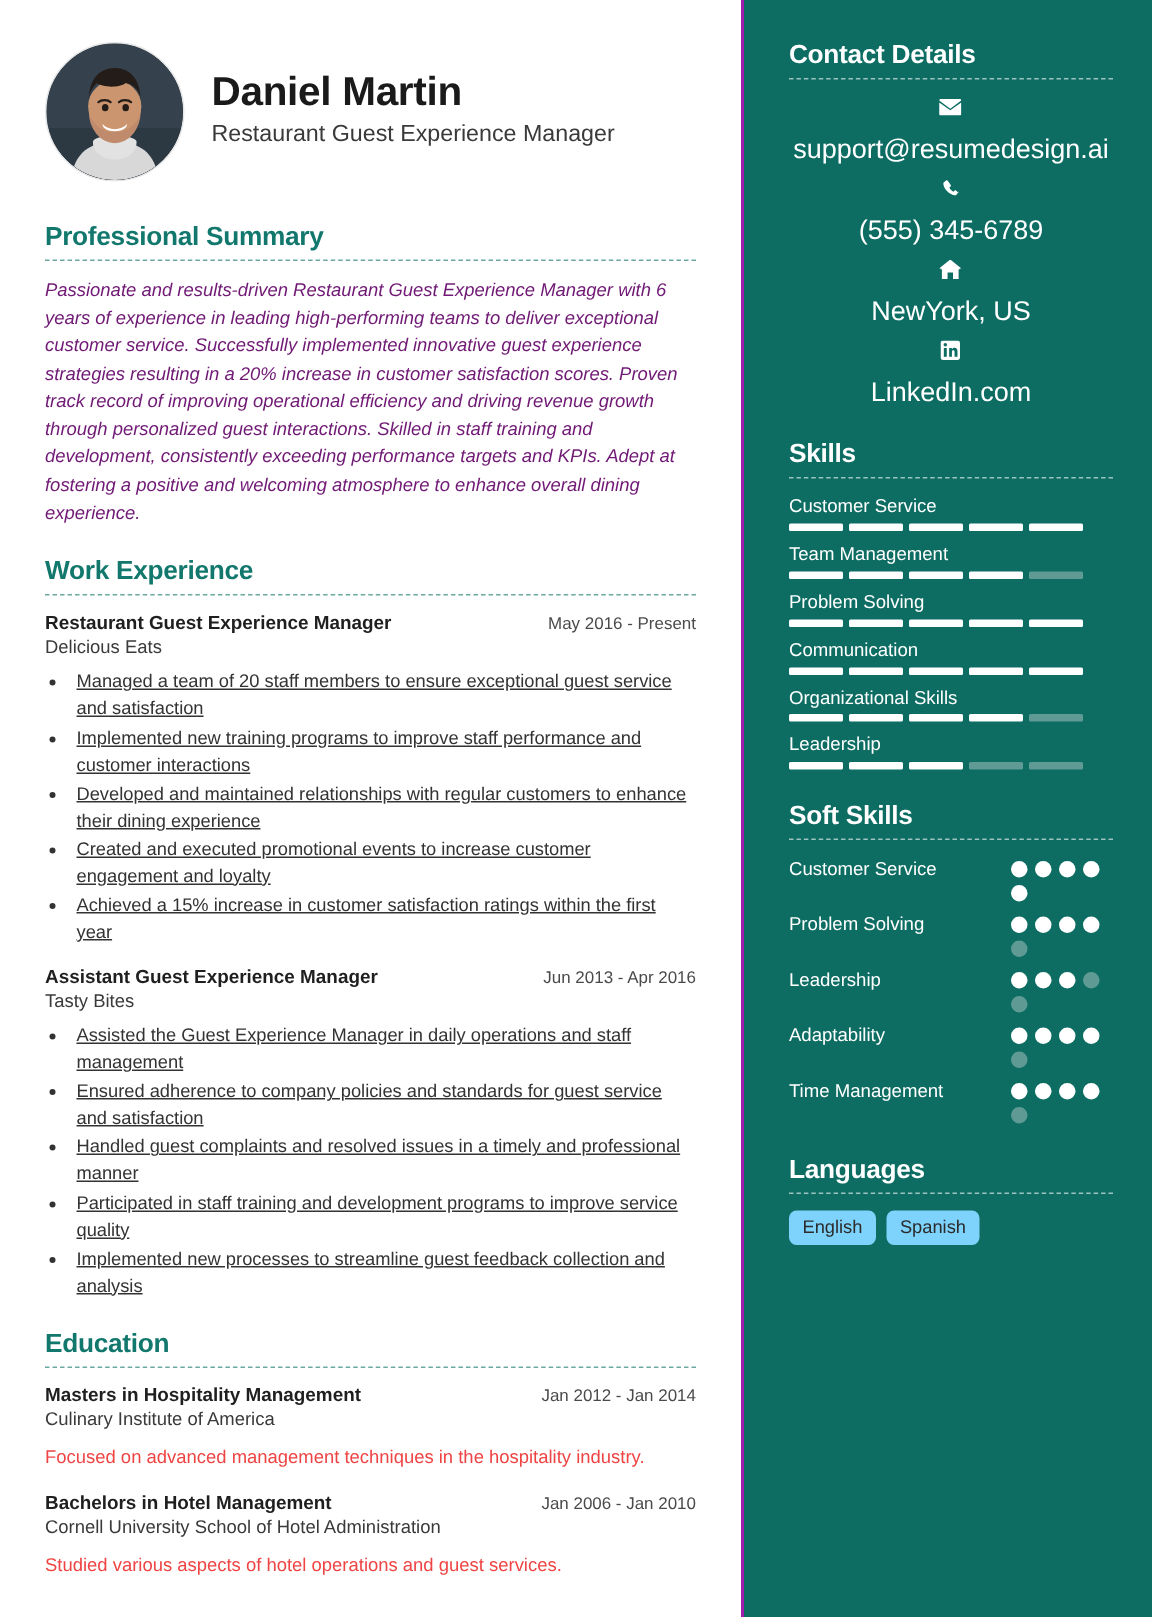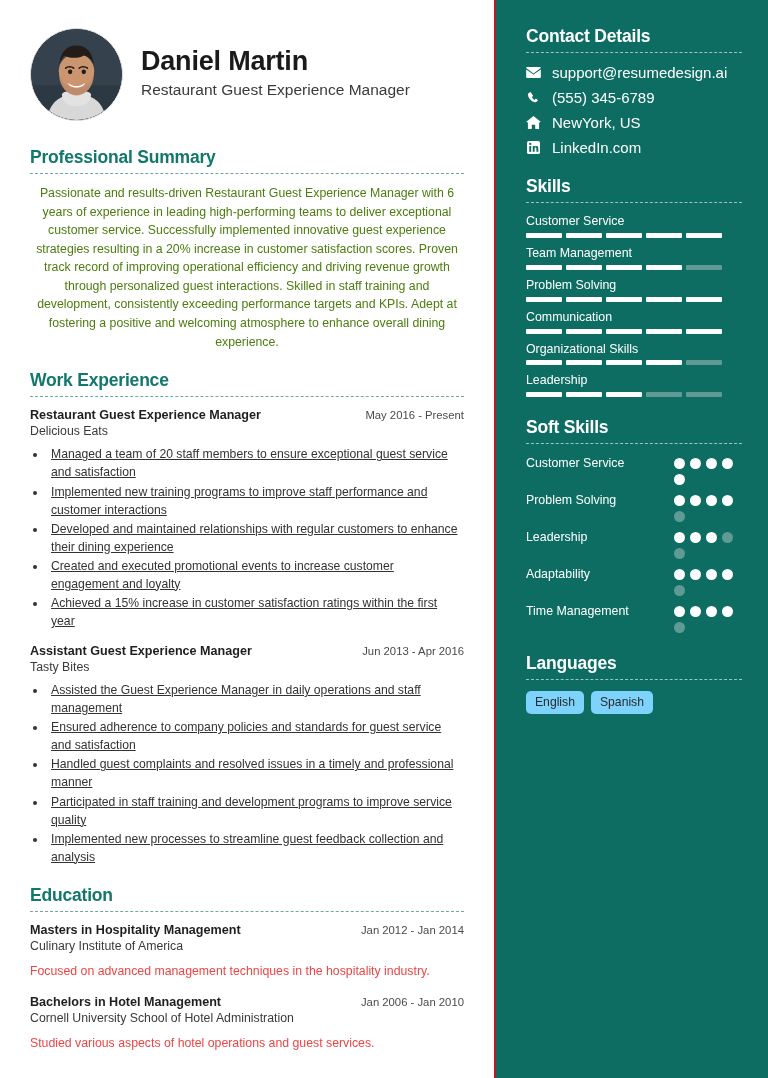--- a/index.html
+++ b/index.html
@@ -23,21 +23,21 @@
     background: #ffffff;
     position: relative;
   }
 
   
   .main {
     width: 512px;
     height: 1078px;
     padding: 28px 30px 20px 30px;
     background: #ffffff;
-    border-right: 2px solid #b91c1c;
+    border-right: 2px solid #a21caf;
     overflow: hidden;
   }
 
   .header {
     display: flex;
     align-items: center;
     gap: 18px;
     margin-bottom: 26px;
   }
 
@@ -81,22 +81,23 @@
   }
 
   .divider-dashed {
     border-top: 1.5px dashed #6aa8a0;
     margin-bottom: 10px;
   }
 
   .summary-text {
     font-size: 12.3px;
     line-height: 1.51;
-    color: #4d7c0f;
-    text-align: center;
+    color: #701a75;
+    text-align: left;
+    font-style: italic;
   }
 
   .entry { margin-bottom: 13px; }
   .entry:last-child { margin-bottom: 0; }
 
   .entry-head {
     display: flex;
     justify-content: space-between;
     align-items: baseline;
     gap: 10px;
@@ -168,22 +169,23 @@
     margin-bottom: 11px;
   }
 
   .contact-list { list-style: none; }
 
   .contact-row {
     display: flex;
     align-items: center;
     gap: 11px;
     margin-bottom: 8px;
-    font-size: 15px;
+    font-size: 18px;
     color: #ffffff;
+    flex-direction: column;
   }
 
   .contact-icon {
     width: 15px;
     min-width: 15px;
     height: 14px;
     display: flex;
     align-items: center;
     justify-content: center;
   }

